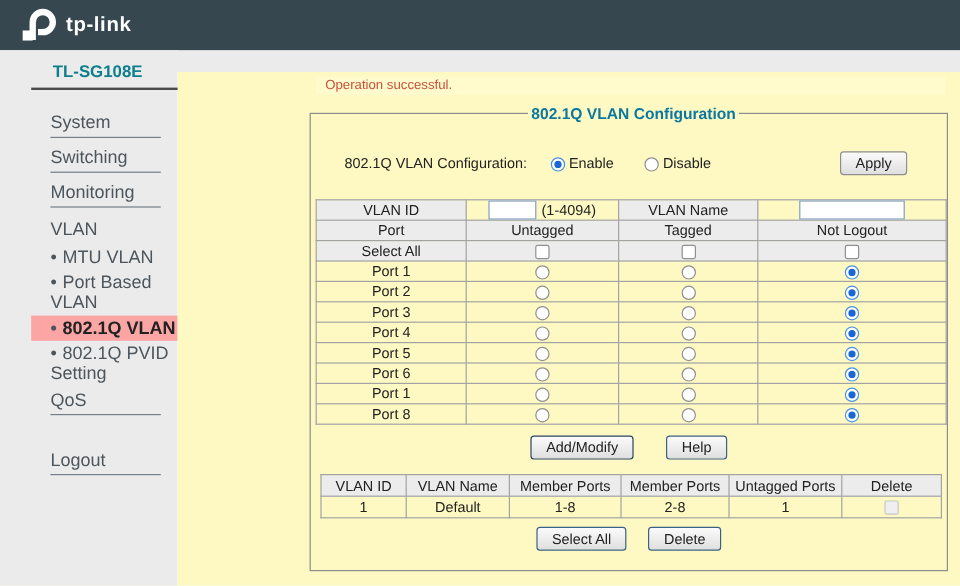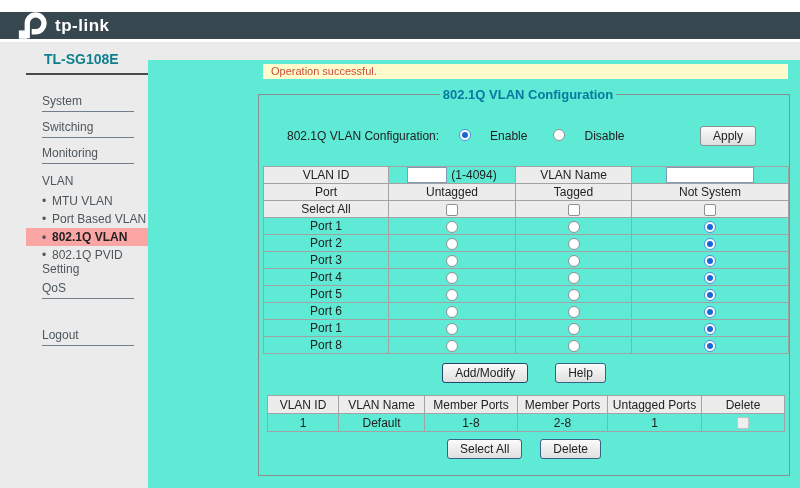--- a/index.html
+++ b/index.html
@@ -2,43 +2,43 @@
 <html style="--header_bg: #37474F; --brand_teal: #0E7F8D; --legend_teal: #0A78A0; --alert_bg: #FFFBCC; --alert_text: #C94F3D; --radio_blue: #1A66D6;"><head>
 <meta charset="utf-8">
 <style>
   html,body{margin:0;padding:0;}
   body{
     width:800px;height:488px;position:relative;overflow:hidden;
     background:#fff;font-family:"Liberation Sans",sans-serif;
     -webkit-font-smoothing:antialiased;
   }
   
-  .topbar{position:absolute;top:12px;left:0;right:0;height:27px;background:var(--header_bg,#37474F);display:flex;align-items:center;padding-left:18px;box-sizing:border-box;text-align:center;}
+  .topbar{position:absolute;top:0;left:0;right:0;height:42px;background:var(--header_bg,#37474F);display:flex;align-items:center;padding-left:18px;box-sizing:border-box;text-align:center;}
   .logo{display:flex;align-items:center;gap:7px;}
   .logo-text{color:#fff;font-size:17px;font-weight:bold;letter-spacing:.5px;}
   .graybar{position:absolute;top:42px;left:0;right:0;height:18px;background:#EBEBEB;}
   
   .sidebar{position:absolute;top:42px;left:0;width:148px;bottom:0;background:#EBEBEB;box-sizing:border-box;padding-left:26px;}
   .model-title{padding:9px 0 0 18px;font-size:14px;font-weight:bold;color:var(--brand_teal,#0E7F8D);}
   .model-divider{margin-top:6px;border-bottom:2px solid #4A4A4A;width:148px;}
-  .menu{margin-top:16px;font-size:12px;color:#4D565C;}
+  .menu{margin-top:16px;font-size:15px;color:#4D565C;}
   .m-section{margin-left:16px;width:92px;padding:3px 0 3px 0;border-bottom:1px solid #737E89;margin-bottom:5px;cursor:pointer;}
   .m-group{padding:5px 0 4px 16px;cursor:default;}
   .m-sub{padding:2px 0 2px 16px;cursor:pointer;}
   .m-sub .bullet{display:inline-block;width:10px;color:#4D565C;}
   .m-sub.active{background:#fca5a5;font-weight:bold;color:#222;}
   .m-gap{margin-top:26px;}
   
-  .main{position:absolute;top:60px;left:148px;right:0;bottom:0;background:#5eead4;overflow:hidden;}
+  .main{position:absolute;top:60px;left:148px;right:0;bottom:0;background:#fef9c3;overflow:hidden;}
   .alert{margin:4px 0 0 115px;width:517px;height:15px;line-height:15px;background:var(--alert_bg,#FFFBCC);color:var(--alert_text,#C94F3D);font-size:11px;padding-left:8px;}
   fieldset.panel{margin:8px 0 0 110px;width:532px;height:389px;box-sizing:border-box;border:1px solid #8C8C8C;padding:0;}
   fieldset.panel legend{margin-left:4px;padding:0 3px;font-size:13px;font-weight:bold;color:var(--legend_teal,#0A78A0);text-align:center;}
   
   .config-row{display:flex;align-items:center;margin:24px 32px 0 28px;font-size:12px;color:#222;}
-  .radio-opt{display:flex;align-items:flex-start;gap:19px;margin-left:20px;}
+  .radio-opt{display:flex;align-items:flex-end;gap:3px;margin-left:20px;}
   .radio-opt:nth-of-type(3){margin-left:26px;}
   
   .radio{display:inline-block;width:12px;height:12px;border:1px solid #909090;border-radius:50%;background:#fff;position:relative;box-sizing:border-box;vertical-align:middle;cursor:pointer;}
   .radio.checked{border-color:#4A90E2;}
   .radio.checked::after{content:"";position:absolute;left:2px;top:2px;right:2px;bottom:2px;border-radius:50%;background:var(--radio_blue,#1A66D6);}
   .checkbox{display:inline-block;width:12px;height:12px;border:1px solid #909090;border-radius:2px;background:#fff;box-sizing:border-box;vertical-align:middle;cursor:pointer;}
   .checkbox.disabled{border-color:#C6C6C6;background:#EFEFEF;cursor:default;}
   
   .btn{font-family:"Liberation Sans",sans-serif;font-size:12px;color:#222;height:20px;padding:0 12px;border-radius:3px;background:linear-gradient(#FBFBFB,#DFDFDF);border:1px solid #8F8F8F;cursor:pointer;}
   .btn.blue{border-color:#3A6186;}
@@ -127,21 +127,21 @@
         </td>
         <td class="hd">VLAN Name</td>
         <td>
           <input class="txt vlan-name-input" value="" style="">
         </td>
       </tr>
       <tr>
         <td class="hd">Port</td>
         <td class="hd">Untagged</td>
         <td class="hd">Tagged</td>
-        <td class="hd">Not System</td>
+        <td class="hd">Not Logout</td>
       </tr>
       <tr>
         <td class="hd">Select All</td>
         <td class="hd"><span class="checkbox"></span></td>
         <td class="hd"><span class="checkbox"></span></td>
         <td class="hd"><span class="checkbox"></span></td>
       </tr>
       </tbody>
         <tbody>
           <tr>

